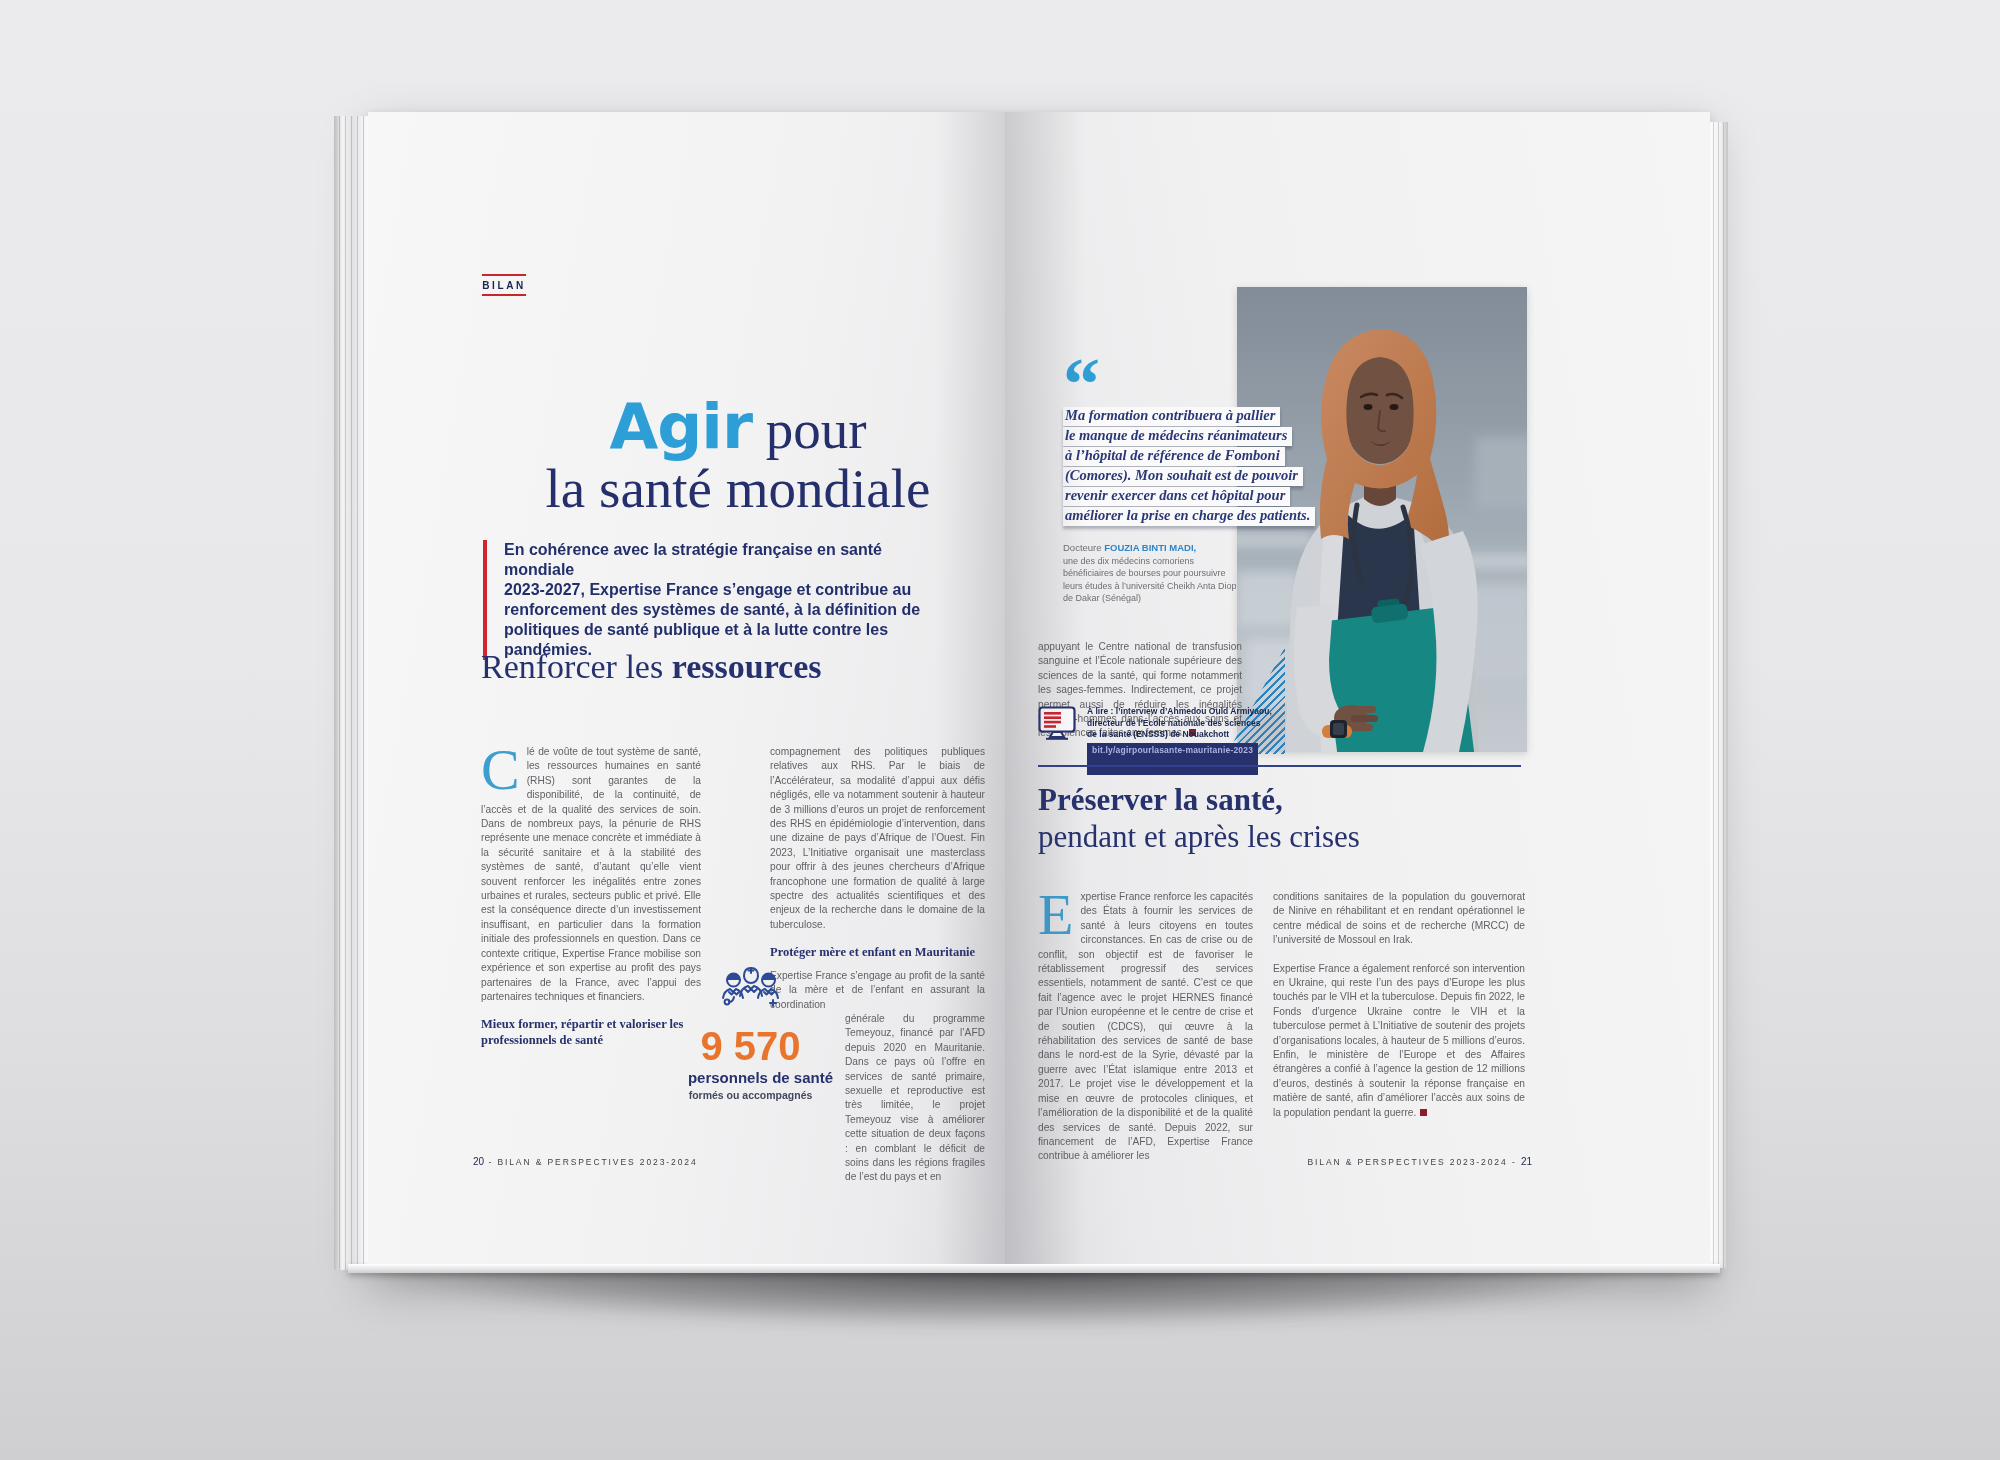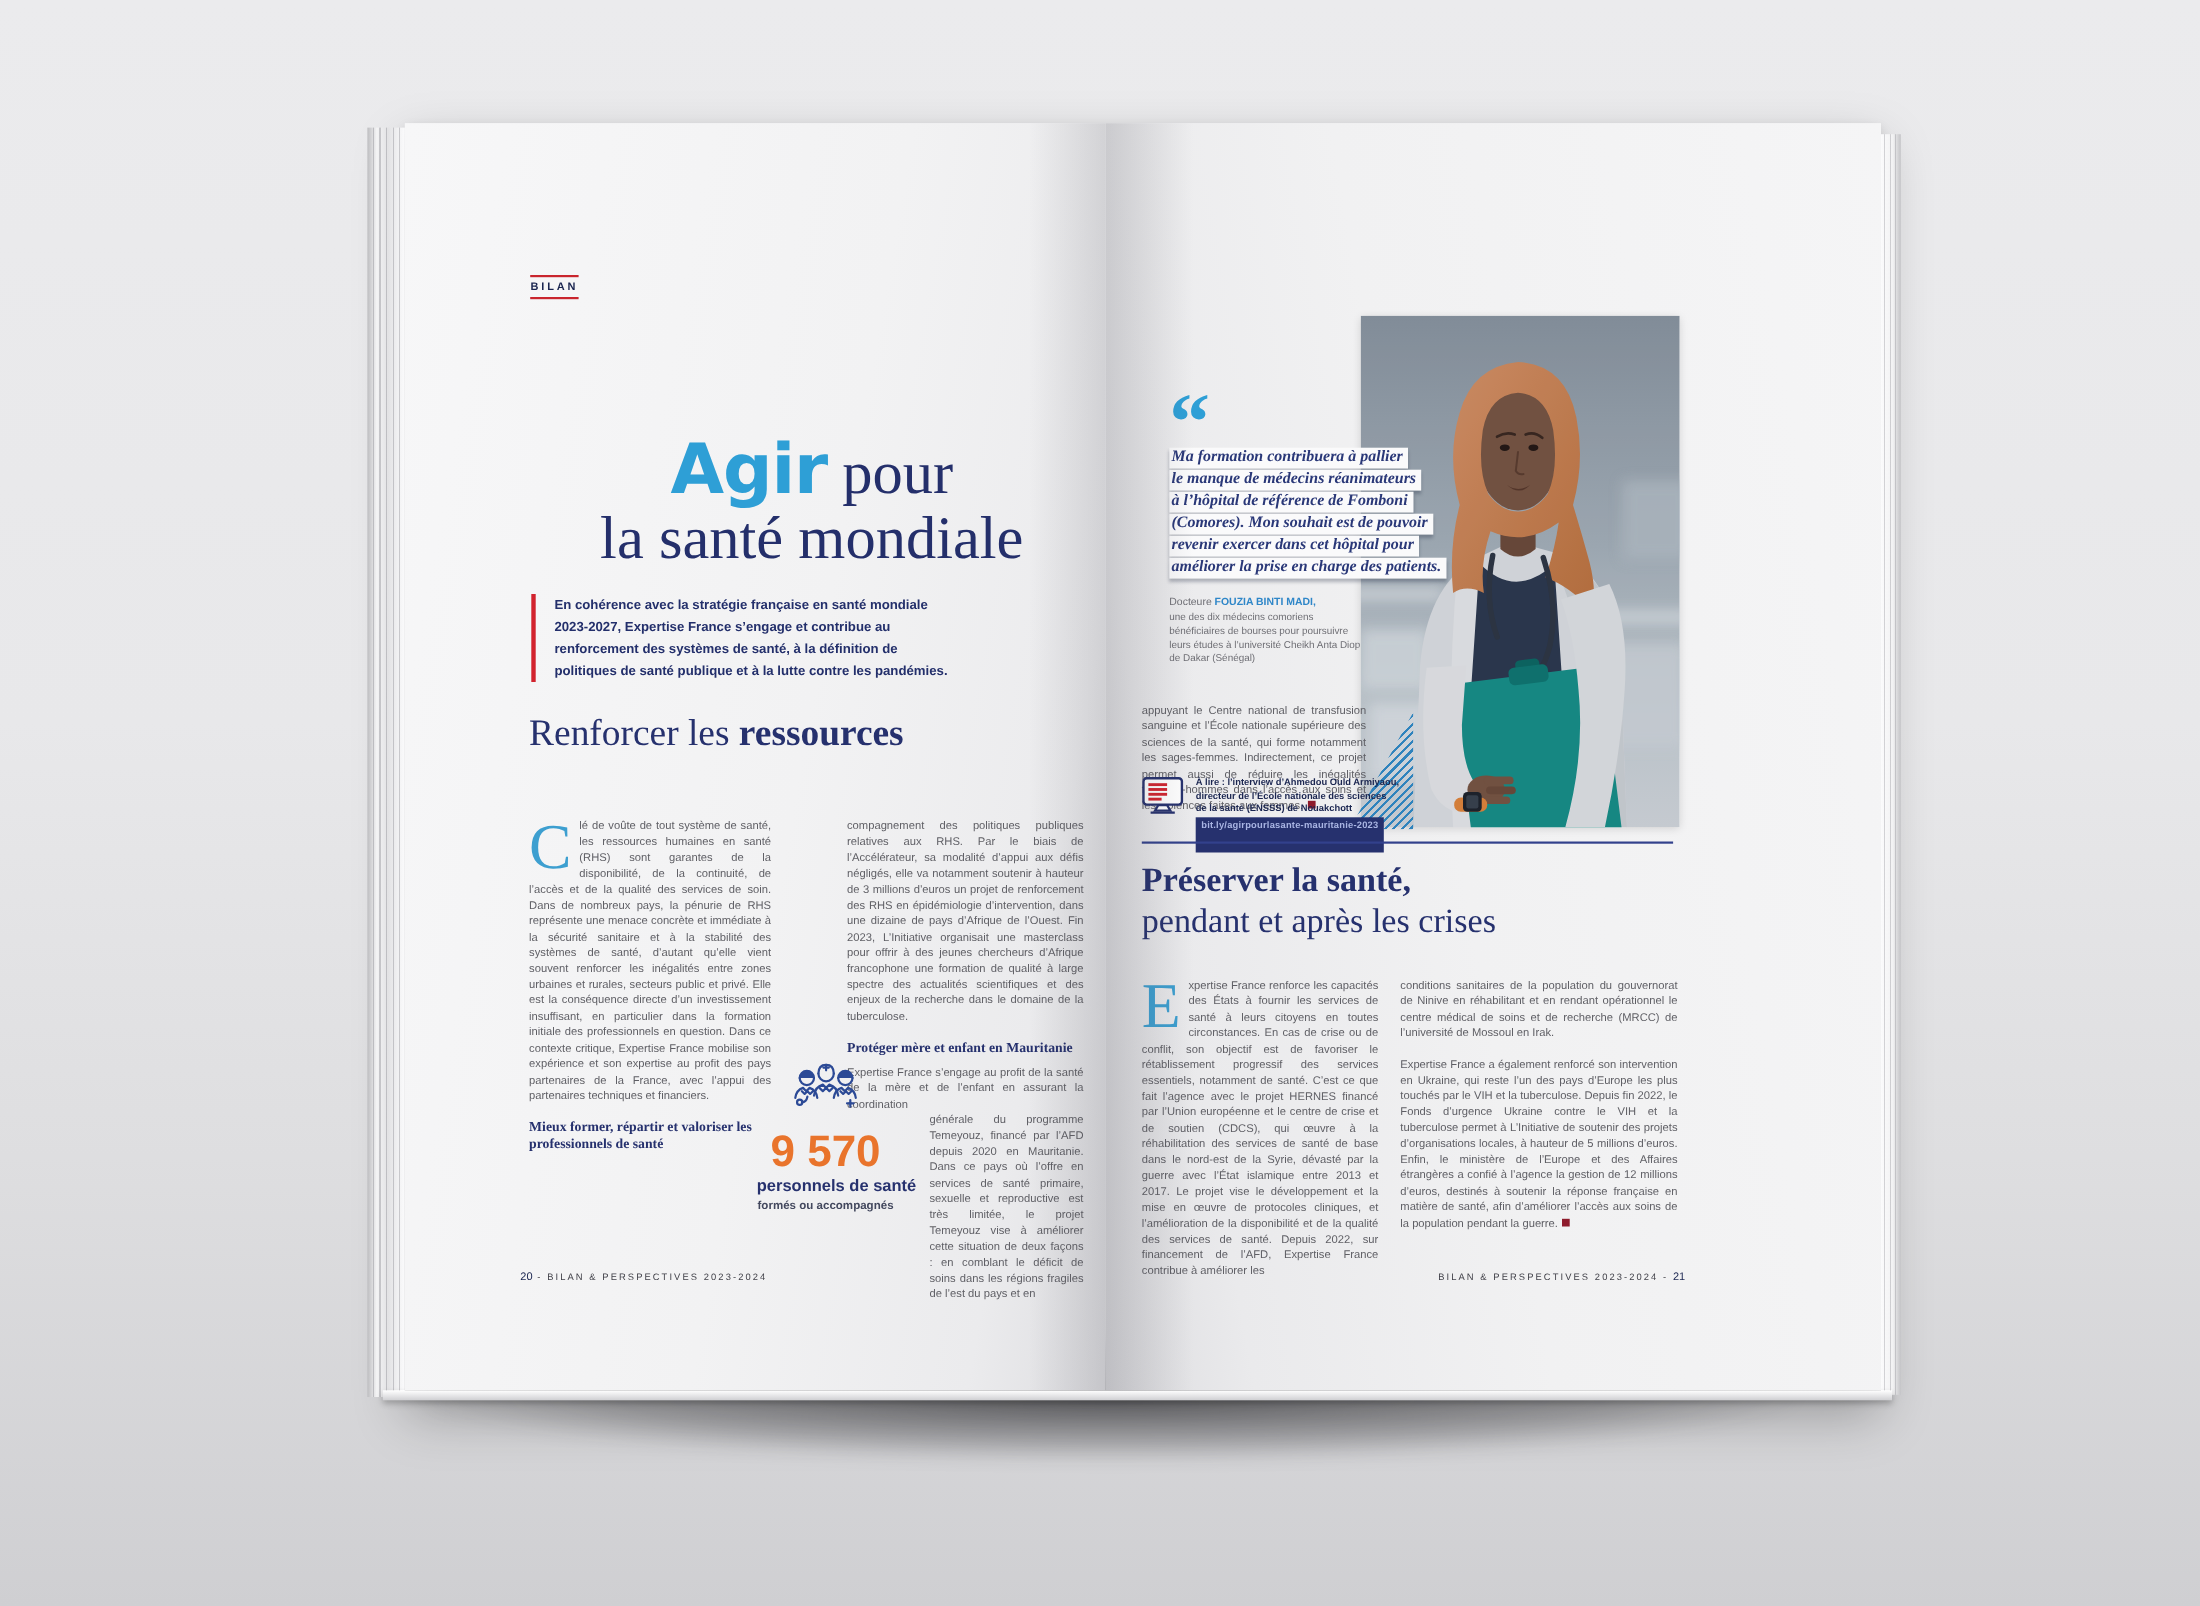--- a/index.html
+++ b/index.html
@@ -23,29 +23,29 @@
         background:linear-gradient(#ffffff,#cfcfd2);box-shadow:0 3px 6px rgba(0,0,0,.25);}
   .page{position:relative;height:100%;}
   .page.left{width:637px;background:linear-gradient(100deg,#f7f7f8 0%,#f2f2f3 55%,#ebebed 85%,#dedee1 99%);}
   .page.left:after{content:"";position:absolute;top:0;bottom:0;right:0;width:70px;
         background:linear-gradient(to right,rgba(70,70,80,0) 0%,rgba(70,70,80,.16) 100%);}
   .page.right{width:705px;background:linear-gradient(260deg,#f5f5f6 0%,#f1f1f2 55%,#eaeaec 85%,#dcdcdf 100%);}
   .page.right:before{content:"";position:absolute;top:0;bottom:0;left:0;width:80px;
         background:linear-gradient(to left,rgba(70,70,80,0) 0%,rgba(70,70,80,.20) 100%);z-index:5;pointer-events:none;}
 
   
-  .kicker{position:absolute;left:114px;top:138px;text-align:center;}
+  .kicker{position:absolute;left:114px;top:162px;text-align:center;}
   .kicker .rule{width:44px;height:2px;background:#C9252D;margin:0 auto;}
   .kicker .word{font-size:10px;font-weight:bold;letter-spacing:2.6px;color:#1A2550;padding:4px 0 3px;}
   .title{position:absolute;left:90px;top:282px;width:560px;text-align:center;color:#242F6B;
          font-family:"Liberation Serif",serif;line-height:1.04;}
   .title .accent{font-family:"DejaVu Sans","Liberation Sans",sans-serif;font-weight:bold;color:#2E9FD6;font-size:63px;letter-spacing:-1px;margin-top:28px;}
   .title .t1rest,.title .t2{font-size:55px;}
   .intro{position:absolute;left:115px;top:428px;width:452px;border-left:4px solid #D2232E;padding-left:17px;
-         font-size:12px;line-height:20px;font-weight:bold;color:#232F6B;}
+         font-size:16px;line-height:20px;font-weight:bold;color:#232F6B;}
   .h2l{position:absolute;left:113px;top:536px;font-family:"Liberation Serif",serif;font-size:34px;line-height:38px;color:#26316E;}
   .h2l .b{font-weight:bold;}
   .cols{display:flex;}
   .cols-left{position:absolute;left:113px;top:633px;width:517px;gap:69px;}
   .colA{width:220px;}
   .colB{width:215px;}
   .body-txt{font-size:10.2px;line-height:14.4px;color:#5f5f65;text-align:justify;}
   .dropcap{float:left;font-family:"Liberation Serif",serif;font-size:58px;line-height:44px;color:#3D9FD0;margin:3px 7px 0 0;}
   .h3{font-family:"Liberation Serif",serif;font-weight:bold;color:#26316E;font-size:12.5px;line-height:15.5px;margin:13px 0 8px;text-align:left;}
   .indent-wrap{margin-left:75px;}

